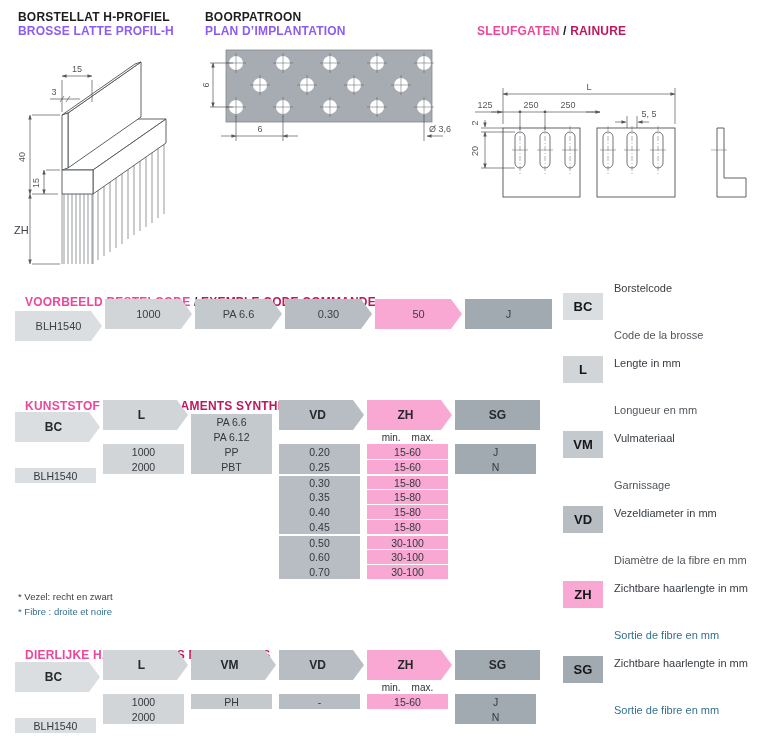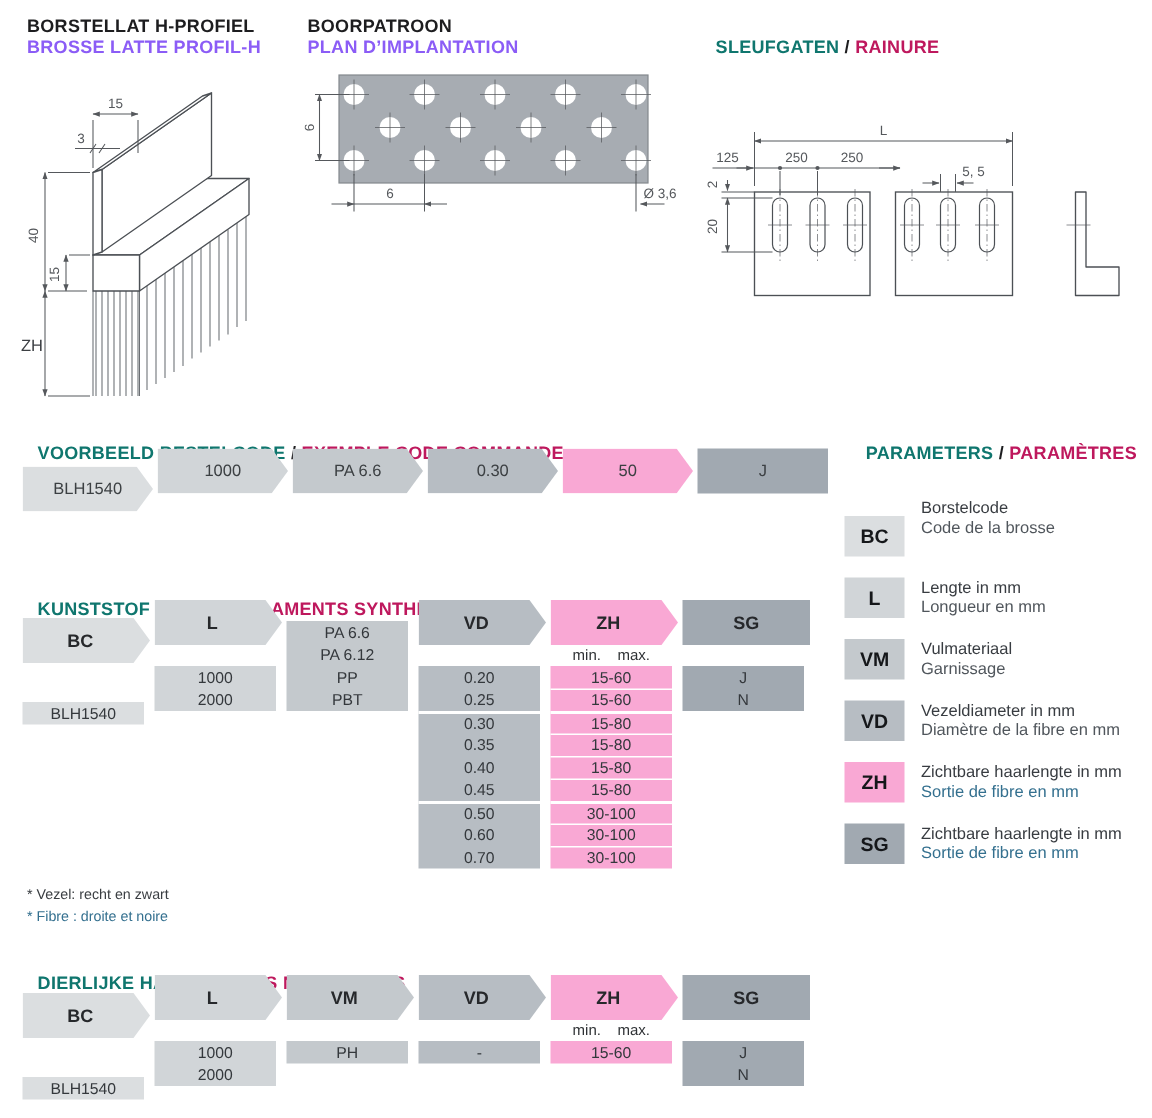--- a/index.html
+++ b/index.html
@@ -3,21 +3,21 @@
 <meta charset="utf-8">
 <style>
   html,body{margin:0;padding:0;}
   body{
     width:768px;height:745px;position:relative;background:#fff;
     font-family:"Liberation Sans",sans-serif;color:#222;overflow:hidden;
   }
   .abs{position:absolute;}
   
   .sec-title{font-size:12px;font-weight:bold;letter-spacing:.2px;white-space:pre;}
-  .sec-title .nl{color:#0f766e;}
+  .sec-title .nl{color:#ec4899;}
   .sec-title .fr{color:#be185d;}
   .sec-title .sep{color:#1d1d1f;}
   .draw-title{font-size:12px;font-weight:bold;line-height:14px;letter-spacing:.2px;}
   .draw-title .nl{color:#1d1d1f;display:block;}
   .draw-title .fr{color:#8b5cf6;display:block;}
   
   .s1{background:#dbdee0;margin-top:12px;} .s2{background:#d1d5d8;} .s3{background:#c4c9cd;}
   .s4{background:#b7bdc3;} .s5{background:#f9a8d4;} .s6{background:#a1a9b1;}
   .chev{clip-path:polygon(0 0,calc(100% - 11px) 0,100% 50%,calc(100% - 11px) 100%,0 100%);}
   .chev.last{clip-path:none;}
@@ -25,21 +25,21 @@
   .ocode{position:absolute;left:15px;top:299px;display:flex;gap:3px;}
   .obox{width:87px;height:30px;display:flex;align-items:center;justify-content:center;
         font-size:11px;color:#3c4043;}
   
   .params{position:absolute;left:563px;top:281px;width:202px;}
   .pitem{display:flex;gap:11px;margin-bottom:14px;align-items:flex-start;}
   .pcode{width:40px;height:27px;flex:0 0 40px;display:flex;align-items:center;justify-content:center;
          font-weight:bold;font-size:13px;color:#15171a;}
   .ptext{font-size:11px;line-height:13px;padding-top:1px;}
   .pnl{color:#383c41;display:block;}
-  .pfr{color:#50565c;display:block;}
+  .pfr{color:#50565c;display:block;margin-top:34px;}
   .pfr.teal{color:#34708f;}
   
   .tbl{position:absolute;display:flex;gap:3px;}
   .col{width:85px;display:flex;flex-direction:column;align-items:flex-start;}
   .hdr{width:85px;height:30px;display:flex;align-items:center;justify-content:center;
        font-weight:bold;font-size:12px;color:#26282b;box-sizing:border-box;padding-right:8px;}
   .hdr.last{padding-right:0;}
   .minmax{height:14px;width:81px;display:flex;align-items:flex-end;justify-content:center;
           gap:11px;font-size:10px;color:#2f3235;padding-bottom:1px;box-sizing:border-box;}
   .block{width:81px;}
@@ -202,23 +202,20 @@
 <div class="ocode">
   <div class="obox chev s1">BLH1540</div>
   <div class="obox chev s2">1000</div>
   <div class="obox chev s3">PA 6.6</div>
   <div class="obox chev s4">0.30</div>
   <div class="obox chev s5">50</div>
   <div class="obox chev last s6">J</div>
 </div>
 
 <div class="params">
-  <div class="sec-title" style="margin-bottom:9px;">
-    <span class="nl">PARAMETERS</span><span class="sep"> / </span><span class="fr">PARAMÈTRES</span>
-  </div>
   <div class="pitem">
     <div class="pcode s1">BC</div>
     <div class="ptext">
         <span class="pnl">Borstelcode</span>
         <span class="pfr">Code de la brosse</span>
       </div>
   </div>
   <div class="pitem">
     <div class="pcode s2">L</div>
     <div class="ptext">

